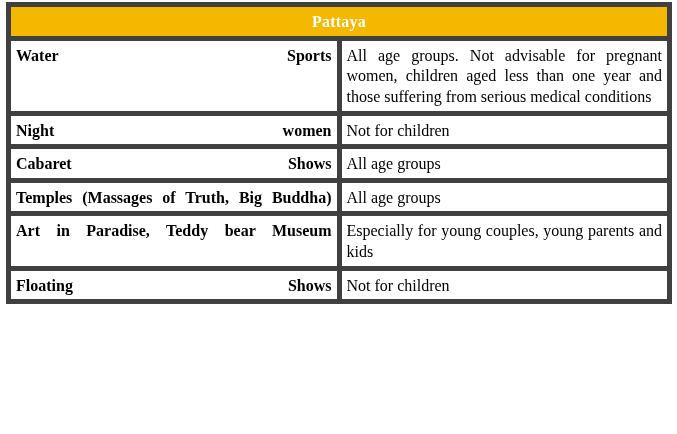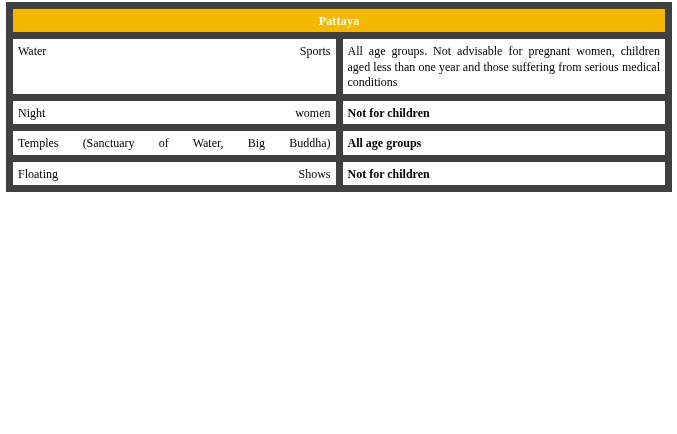--- a/index.html
+++ b/index.html
@@ -19,59 +19,58 @@
     box-sizing: border-box;
     padding: 2px 5px 4px 6px;
   }
   table.info-table {
     border-collapse: collapse;
     width: 666px;
     table-layout: fixed;
     background: #ffffff;
   }
   table.info-table td, table.info-table th {
-    border: 7px solid #404040;
+    border: 5px solid #404040;
     vertical-align: top;
     padding: 5px 5px 3px 5px;
-    font-size: 12px;
+    font-size: 16px;
     line-height: 1.29;
   }
   th.header-cell {
     background: #f5b800;
     color: #ffffff;
     text-align: center;
     font-weight: bold;
     font-size: 18px;
     padding: 4px 0 5px 0;
     border: 1px solid #f0b000;
     letter-spacing: 0.2px;
   }
   td.activity-cell {
     width: 258px;
-    font-weight: normal;
+    font-weight: bold;
     color: #000000;
     text-align: justify;
     text-align-last: justify;
     hyphens: none;
   }
   td.activity-cell .one-line {
     text-align-last: left;
   }
   td.detail-cell {
     color: #000000;
     text-align: justify;
     text-align-last: left;
   }
   td.detail-cell .justify-block {
     text-align: justify;
   }
   .nowrap-left {
     text-align: left;
     text-align-last: left;
-    font-weight: bold;
   }
 </style>
 </head>
 <body>
 
 <div class="table-wrap">
   <table class="info-table">
     <thead>
       <tr>
         <th class="header-cell" colspan="2">Pattaya</th>
@@ -80,22 +79,30 @@
     <tbody>
       <tr>
         <td class="activity-cell"><span class="one-line">Water Sports</span></td>
         <td class="detail-cell"><span class="justify-block">All age groups. Not advisable for pregnant women, children aged less than one year and those suffering from serious medical conditions</span></td>
       </tr>
       <tr>
         <td class="activity-cell"><span class="one-line">Night women</span></td>
         <td class="detail-cell nowrap-left"><span>Not for children</span></td>
       </tr>
       <tr>
-        <td class="activity-cell"><span>Temples (Sanctuary of Water, Big Buddha)</span></td>
+        <td class="activity-cell"><span class="one-line">Cabaret Shows</span></td>
         <td class="detail-cell nowrap-left"><span>All age groups</span></td>
+      </tr>
+      <tr>
+        <td class="activity-cell"><span>Temples (Massages of Truth, Big Buddha)</span></td>
+        <td class="detail-cell nowrap-left"><span>All age groups</span></td>
+      </tr>
+      <tr>
+        <td class="activity-cell"><span class="one-line">Art in Paradise, Teddy bear Museum</span></td>
+        <td class="detail-cell"><span class="justify-block">Especially for young couples, young parents and kids</span></td>
       </tr>
       <tr>
         <td class="activity-cell"><span class="one-line">Floating Shows</span></td>
         <td class="detail-cell nowrap-left"><span>Not for children</span></td>
       </tr>
     </tbody>
   </table>
 </div>
 
 </body></html>

